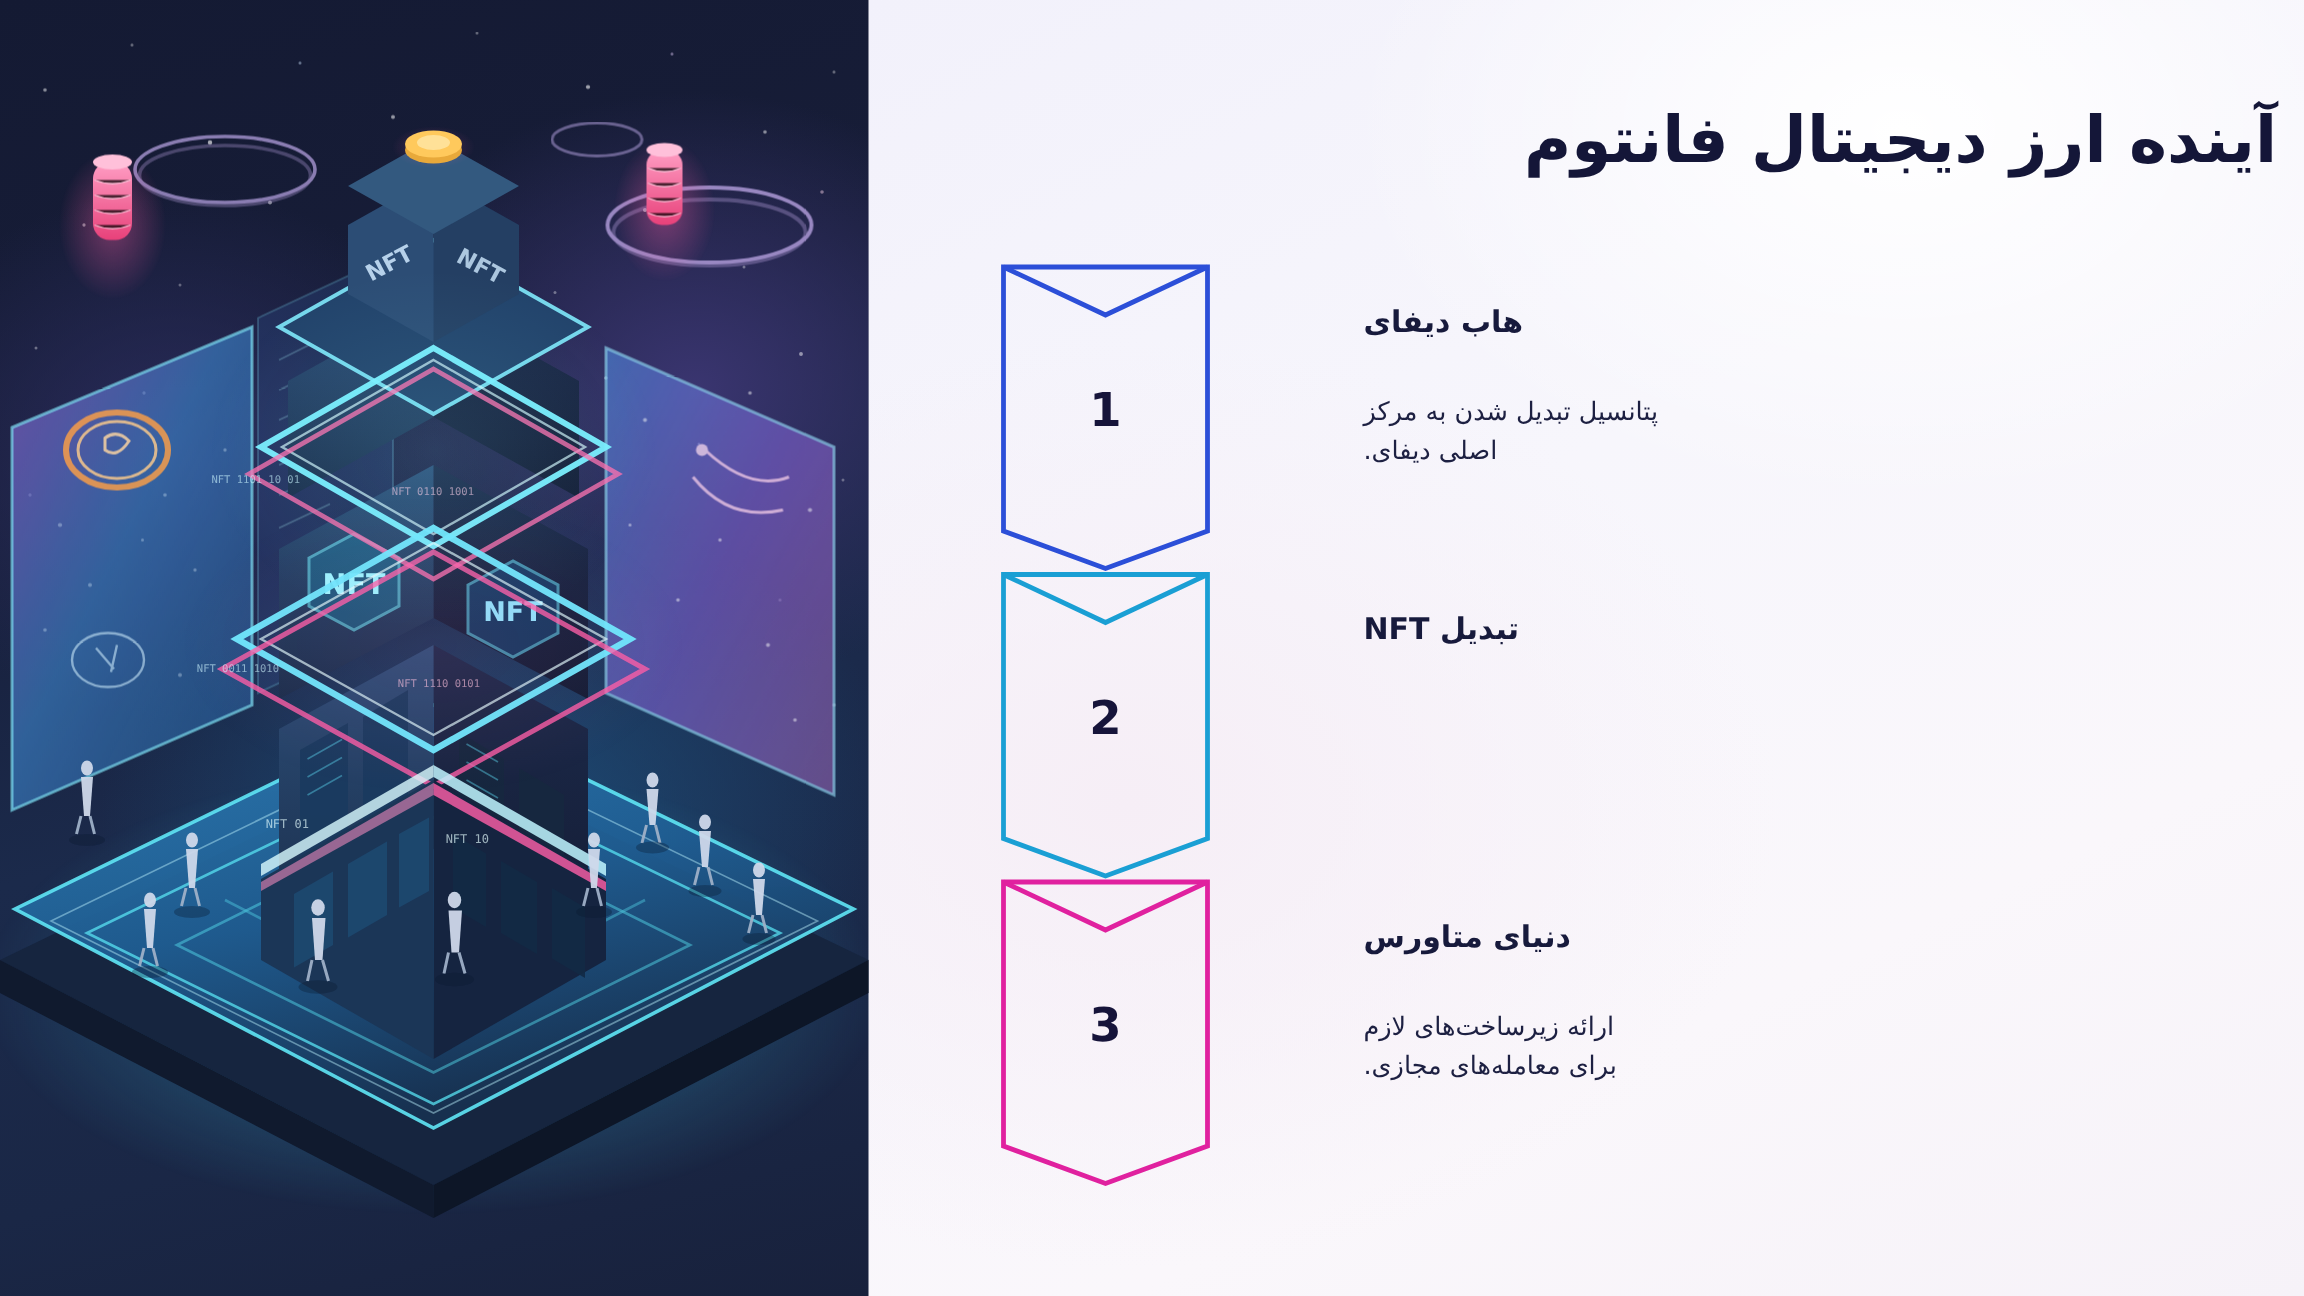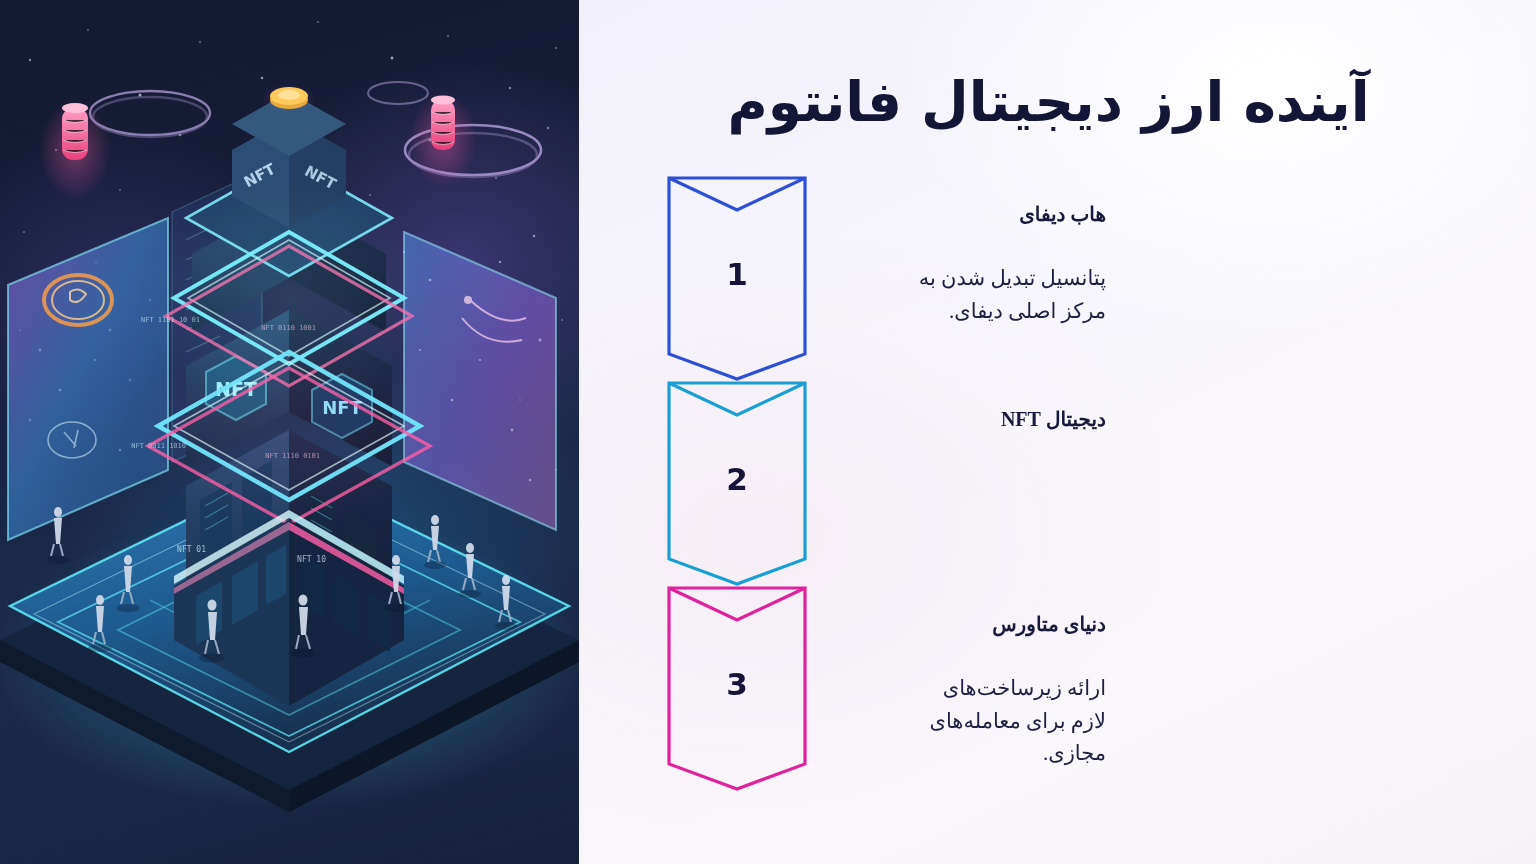--- a/index.html
+++ b/index.html
@@ -17,23 +17,22 @@
     background:
       radial-gradient(ellipse 700px 500px at 18% 62%, #f6eef6 0%, rgba(246,238,246,0) 62%),
       radial-gradient(ellipse 620px 420px at 72% 10%, #ffffff 0%, rgba(255,255,255,0) 60%),
       linear-gradient(155deg,#f2f1fb 0%,#f7f6fc 40%,#faf7fb 72%,#f6f2f8 100%);
     flex:0 0 957px;
   }
 
   .title{
     position:absolute;
     top:68px;left:0;right:0;
-    text-align:center;
     padding-right:18px;
-    font-size:55px;
+    font-size:43px;
     font-weight:bold;
     color:#141638;
     letter-spacing:0px;
     line-height:1.25;
     direction:rtl;
   }
 
   
   .steps{position:absolute;top:176px;left:0;width:957px;}
   .step{position:relative;height:205px;}
@@ -57,33 +56,32 @@
     font-weight:bold;
     color:#16143a;
     direction:ltr;
   }
 
   .step-text{
     position:absolute;
     right:430px;
     left:330px;
     top:24px;
-    text-align:right;
+    text-align:left;
     direction:rtl;
-    font-family:Liberation Serif, serif;
   }
   .step-title{
     font-size:20px;
     font-weight:bold;
     color:#171a3c;
     margin:0 0 34px 0;
     line-height:1.4;
   }
   .step-desc{
-    font-size:21px;
+    font-size:17px;
     color:#1d2042;
     margin:0;
     line-height:1.55;
   }
 
   
   .art{
     position:relative;
     flex:1 1 auto;
     width:579px;height:864px;
@@ -123,21 +121,21 @@
 
       <div class="step">
         <div class="chev-wrap">
           <svg class="chev" viewBox="0 0 140 205">
             <polygon points="2,2 138,2 138,178 70,203 2,178" fill="none" stroke="#1a9fd4" stroke-width="3.2" stroke-linejoin="miter"></polygon>
             <polyline points="2,2 70,34 138,2" fill="none" stroke="#1a9fd4" stroke-width="3.2" stroke-linejoin="miter"></polyline>
           </svg>
           <div class="chev-num">2</div>
         </div>
         <div class="step-text">
-          <p class="step-title">دیجیتال NFT</p>
+          <p class="step-title">تبدیل NFT</p>
         </div>
       </div>
 
       <div class="step">
         <div class="chev-wrap">
           <svg class="chev" viewBox="0 0 140 205">
             <polygon points="2,2 138,2 138,178 70,203 2,178" fill="none" stroke="#e0219f" stroke-width="3.2" stroke-linejoin="miter"></polygon>
             <polyline points="2,2 70,34 138,2" fill="none" stroke="#e0219f" stroke-width="3.2" stroke-linejoin="miter"></polyline>
           </svg>
           <div class="chev-num">3</div>

